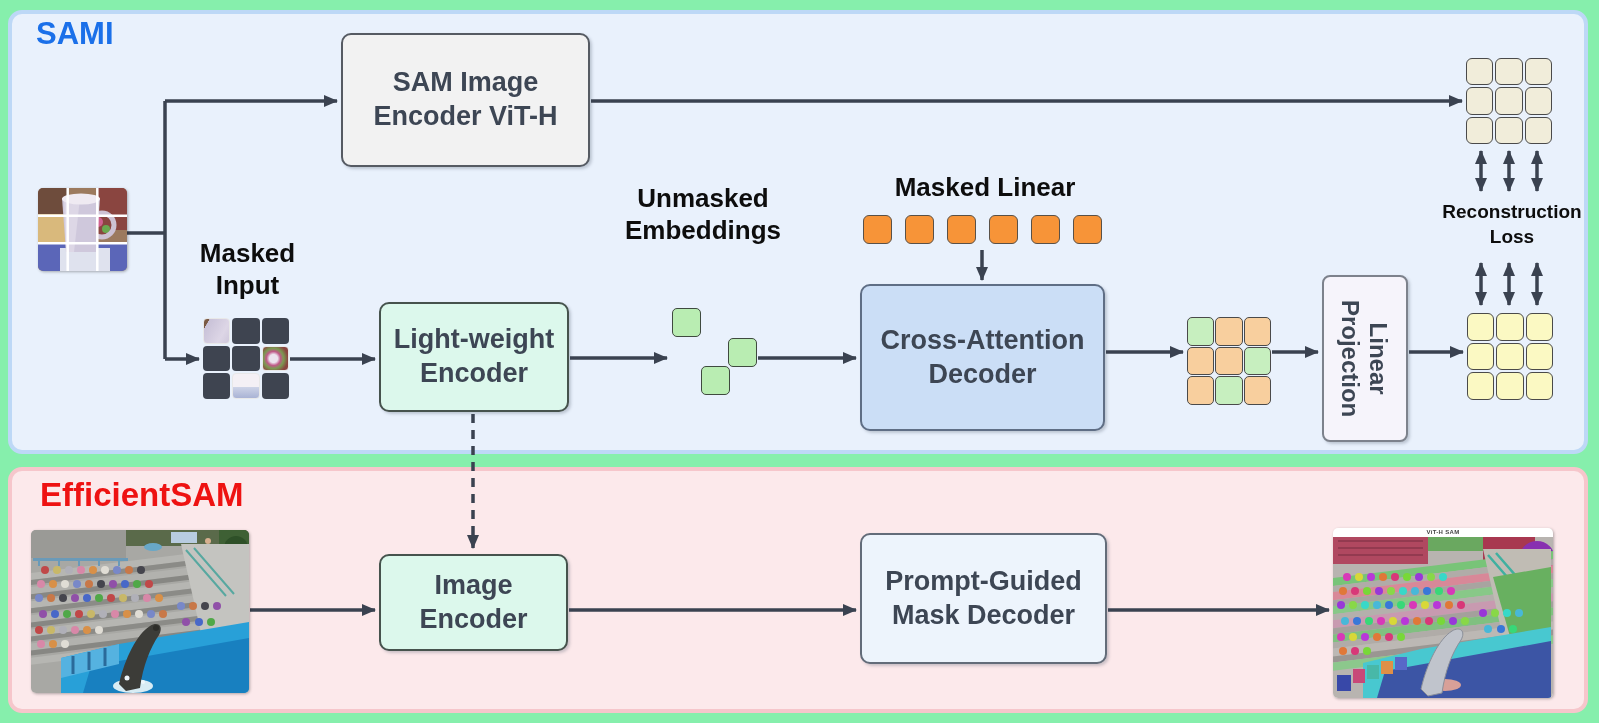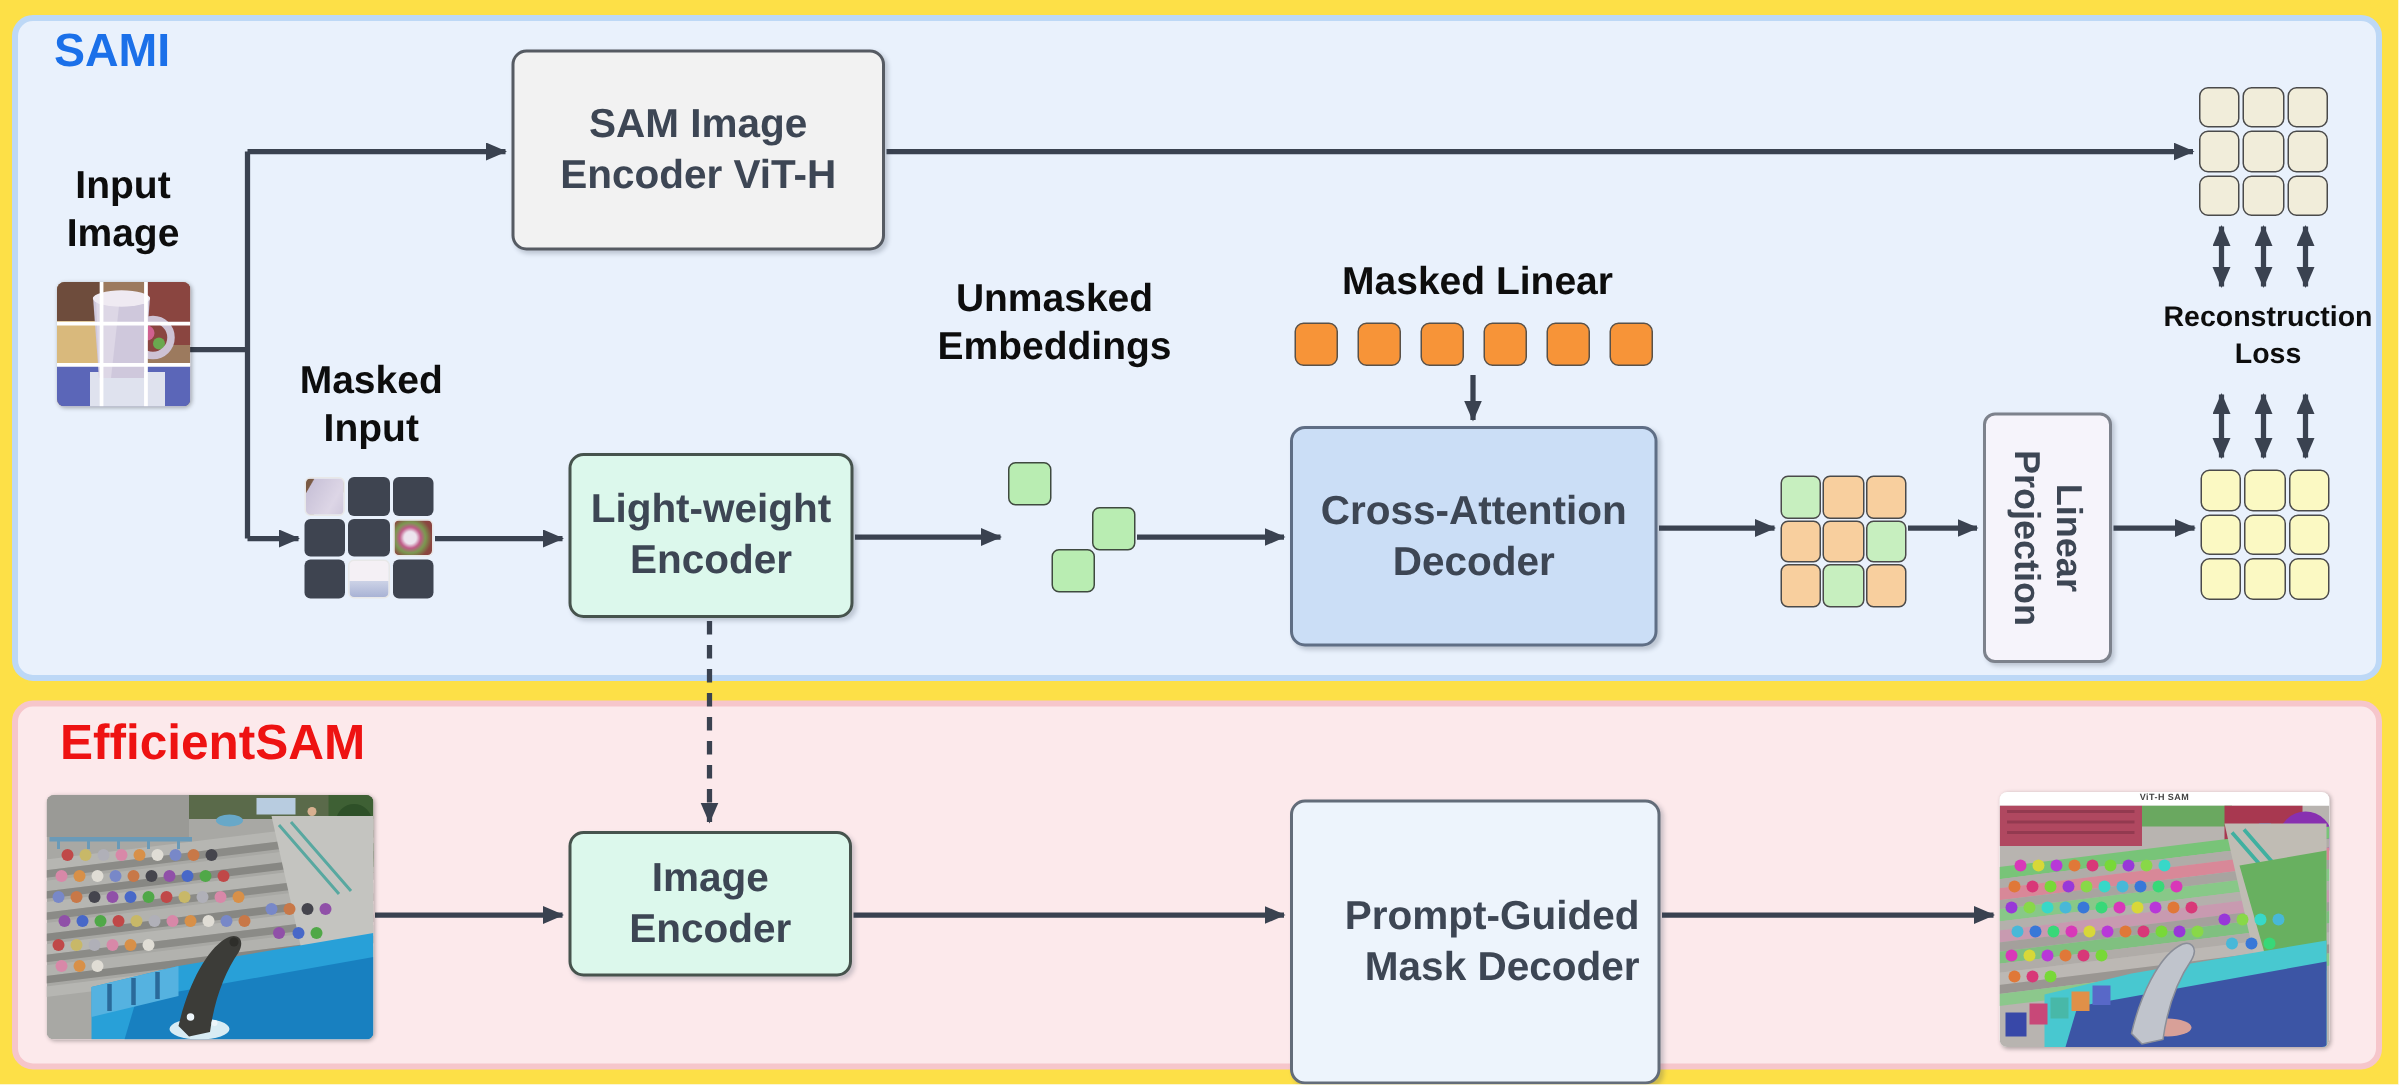--- a/index.html
+++ b/index.html
@@ -1,17 +1,17 @@
 <!DOCTYPE html>
 <html style="--c-arrow: #3a4250; --c-sami_title: #1b70e9; --c-efficientsam_title: #ee1212; --c-label_text: #0d0d0d; --c-box_text: #3d4654; --c-panel_sami_bg: #e9f1fc; --c-panel_sami_border: #bdd8f6; --c-panel_esam_bg: #fce9eb; --c-panel_esam_border: #f6c6cb; --c-sam_box_bg: #f2f2f2; --c-sam_box_border: #565b63; --c-mint_box_bg: #dcf8ec; --c-mint_box_border: #46534d; --c-decoder_box_bg: #cbdef6; --c-decoder_box_border: #5f6e85; --c-linproj_box_bg: #f6f4fb; --c-linproj_box_border: #7d828c; --c-pgmd_box_bg: #edf4fc; --c-pgmd_box_border: #636c79; --c-orange: #f79438; --c-lightgreen: #b9edb2; --c-green: #c7efbf; --c-peach: #f8cf9e; --c-cream: #f1edda; --c-yellow: #fbf9c3; --c-maskcell: #3e4450;"><head>
 <meta charset="utf-8">
 <style>
   html,body{margin:0;padding:0;background:#ffffff;}
   body{font-family:"Liberation Sans","DejaVu Sans",sans-serif;}
-  .canvas{position:relative;width:1599px;height:723px;background:#fde047;overflow:hidden;}
+  .canvas{position:relative;width:1599px;height:723px;background:#86efac;overflow:hidden;}
 
   
   .panel{position:absolute;border-radius:14px;box-sizing:border-box;}
   .panel-sami{left:8px;top:10px;width:1580px;height:444px;
     background:var(--c-panel_sami_bg);border:4px solid var(--c-panel_sami_border);}
   .panel-esam{left:8px;top:467px;width:1580px;height:246px;
     background:var(--c-panel_esam_bg);border:4px solid var(--c-panel_esam_border);}
 
   .sami-title{position:absolute;left:36px;top:16px;font-size:31px;font-weight:bold;color:var(--c-sami_title);}
   .esam-title{position:absolute;left:40px;top:476px;font-size:33px;font-weight:bold;color:var(--c-efficientsam_title);}
@@ -31,22 +31,22 @@
     background:var(--c-sam_box_bg);border:2px solid var(--c-sam_box_border);padding:0 10px;}
   .box-lw{left:379px;top:302px;width:190px;height:110px;font-size:27px;
     background:var(--c-mint_box_bg);border:2px solid var(--c-mint_box_border);padding:0 8px;}
   .box-dec{left:860px;top:284px;width:245px;height:147px;font-size:27px;
     background:var(--c-decoder_box_bg);border:2px solid var(--c-decoder_box_border);padding:0 10px;}
   .box-linproj{left:1322px;top:275px;width:86px;height:167px;
     background:var(--c-linproj_box_bg);border:2px solid var(--c-linproj_box_border);border-radius:8px;}
   .box-linproj .rot{transform:rotate(90deg);width:150px;text-align:center;font-size:24px;font-weight:bold;color:var(--c-box_text);line-height:1.15;}
   .box-imgenc{left:379px;top:554px;width:189px;height:97px;font-size:27px;
     background:var(--c-mint_box_bg);border:2px solid var(--c-mint_box_border);padding:0 8px;}
-  .box-pgmd{left:860px;top:533px;width:247px;height:190px;font-size:27px;
-    background:var(--c-pgmd_box_bg);border:2px solid var(--c-pgmd_box_border);padding:0 12px;text-align:right;}
+  .box-pgmd{left:860px;top:533px;width:247px;height:131px;font-size:27px;
+    background:var(--c-pgmd_box_bg);border:2px solid var(--c-pgmd_box_border);padding:0 12px;}
 
   
   .grid{position:absolute;display:grid;grid-template-columns:repeat(3,1fr);grid-template-rows:repeat(3,1fr);gap:2px;}
   .grid .cell{border:1.5px solid #4a4a4a;border-radius:6px;box-sizing:border-box;}
   .grid-sam-target{left:1466px;top:58px;width:86px;height:86px;}
   .grid-dec-out{left:1187px;top:317px;width:84px;height:88px;gap:1px;}
   .grid-dec-out .cell{border-radius:5px;}
   .grid-proj{left:1467px;top:313px;width:86px;height:87px;}
   .grid-maskedimg{left:203px;top:318px;width:86px;height:81px;gap:2px;}
   .grid-maskedimg .cell{border:none;border-radius:4px;}
@@ -113,21 +113,20 @@
     <path d="M1537,263 V305" marker-start="url(#ah)" marker-end="url(#ah)"></path>
 
     <path class="dashed" d="M473,414 V548" marker-end="url(#ah)"></path>
 
     <path d="M250,610 H375" marker-end="url(#ah)"></path>
     <path d="M569,610 H856" marker-end="url(#ah)"></path>
     <path d="M1108,610 H1329" marker-end="url(#ah)"></path>
   </svg>
 
   <div class="sami-title">SAMI</div>
-  <div class="lbl lbl-input">Input Image</div>
   <div class="lbl lbl-masked">Masked Input</div>
   <div class="lbl lbl-unmasked">Unmasked Embeddings</div>
   <div class="lbl lbl-mtokens">Masked Linear</div>
   <div class="lbl lbl-recon">Reconstruction Loss</div>
   <div class="esam-title">EfficientSAM</div>
 
   <div class="fbox box-sam">SAM Image Encoder ViT-H</div>
   <div class="fbox box-lw">Light-weight Encoder</div>
   <div class="fbox box-dec">Cross-Attention Decoder</div>
   <div class="fbox box-linproj">

